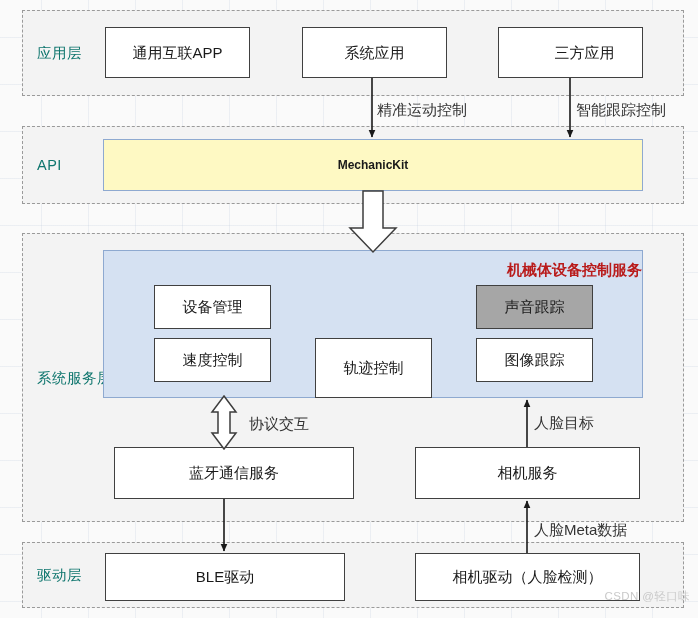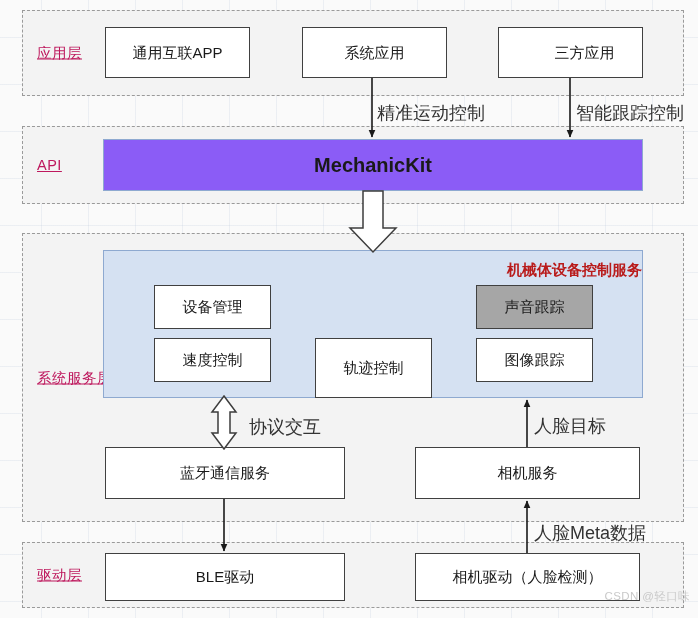--- a/index.html
+++ b/index.html
@@ -31,68 +31,67 @@
     border: 1px dashed #9a9a9a;
     background: #f3f3f3;
     box-sizing: border-box;
   }
   .layer-label {
     position: absolute;
     left: 14px;
     top: 50%;
     transform: translateY(-50%);
     font-size: 14.5px;
-    color: #be185d;
+    color: #0f766e;
     white-space: nowrap;
     letter-spacing: .5px;
-    text-decoration: underline;
   }
   .box {
     position: absolute;
     box-sizing: border-box;
     border: 1.6px solid #404040;
     background: #ffffff;
     display: flex;
     align-items: center;
     justify-content: center;
     font-size: 15px;
     color: #1a1a1a;
     text-align: center;
     line-height: 1.2;
     white-space: nowrap;
   }
   .box.gray {
     background: #a6a6a6;
     border-color: #404040;
   }
   .box.api {
-    background: #8b5cf6;
+    background: #fef9c3;
     border: 1.2px solid #8ea9d0;
     font-weight: bold;
-    font-size: 20px;
+    font-size: 12px;
   }
   .panel {
     position: absolute;
     box-sizing: border-box;
     background: #d5e1f2;
     border: 1.2px solid #8ea9d0;
   }
   .panel-title {
     position: absolute;
     top: 10px;
     left: 0;
     right: 0;
     text-align: right;
     font-size: 15px;
     font-weight: bold;
     color: #b91c1c;
   }
   .edge-label {
     position: absolute;
-    font-size: 18px;
+    font-size: 15px;
     color: #333333;
     white-space: nowrap;
     background: transparent;
   }
   svg.overlay {
     position: absolute;
     inset: 0;
     width: 698px;
     height: 618px;
     pointer-events: none;
@@ -154,21 +153,21 @@
   <div class="box" style="left:154px; top:338px; width:117px; height:44px;">
     <span>速度控制</span>
   </div>
   <div class="box" style="left:315px; top:338px; width:117px; height:60px;">
     <span>轨迹控制</span>
   </div>
   <div class="box" style="left:476px; top:338px; width:117px; height:44px;">
     <span>图像跟踪</span>
   </div>
 
-  <div class="box" style="left:105px; top:447px; width:240px; height:52px;">
+  <div class="box" style="left:114px; top:447px; width:240px; height:52px;">
     <span>蓝牙通信服务</span>
   </div>
   <div class="box" style="left:415px; top:447px; width:225px; height:52px;">
     <span>相机服务</span>
   </div>
 
   <div class="layer" style="left:22px; top:542px; width:662px; height:66px;">
     <div class="layer-label">驱动层</div>
   </div>
 

